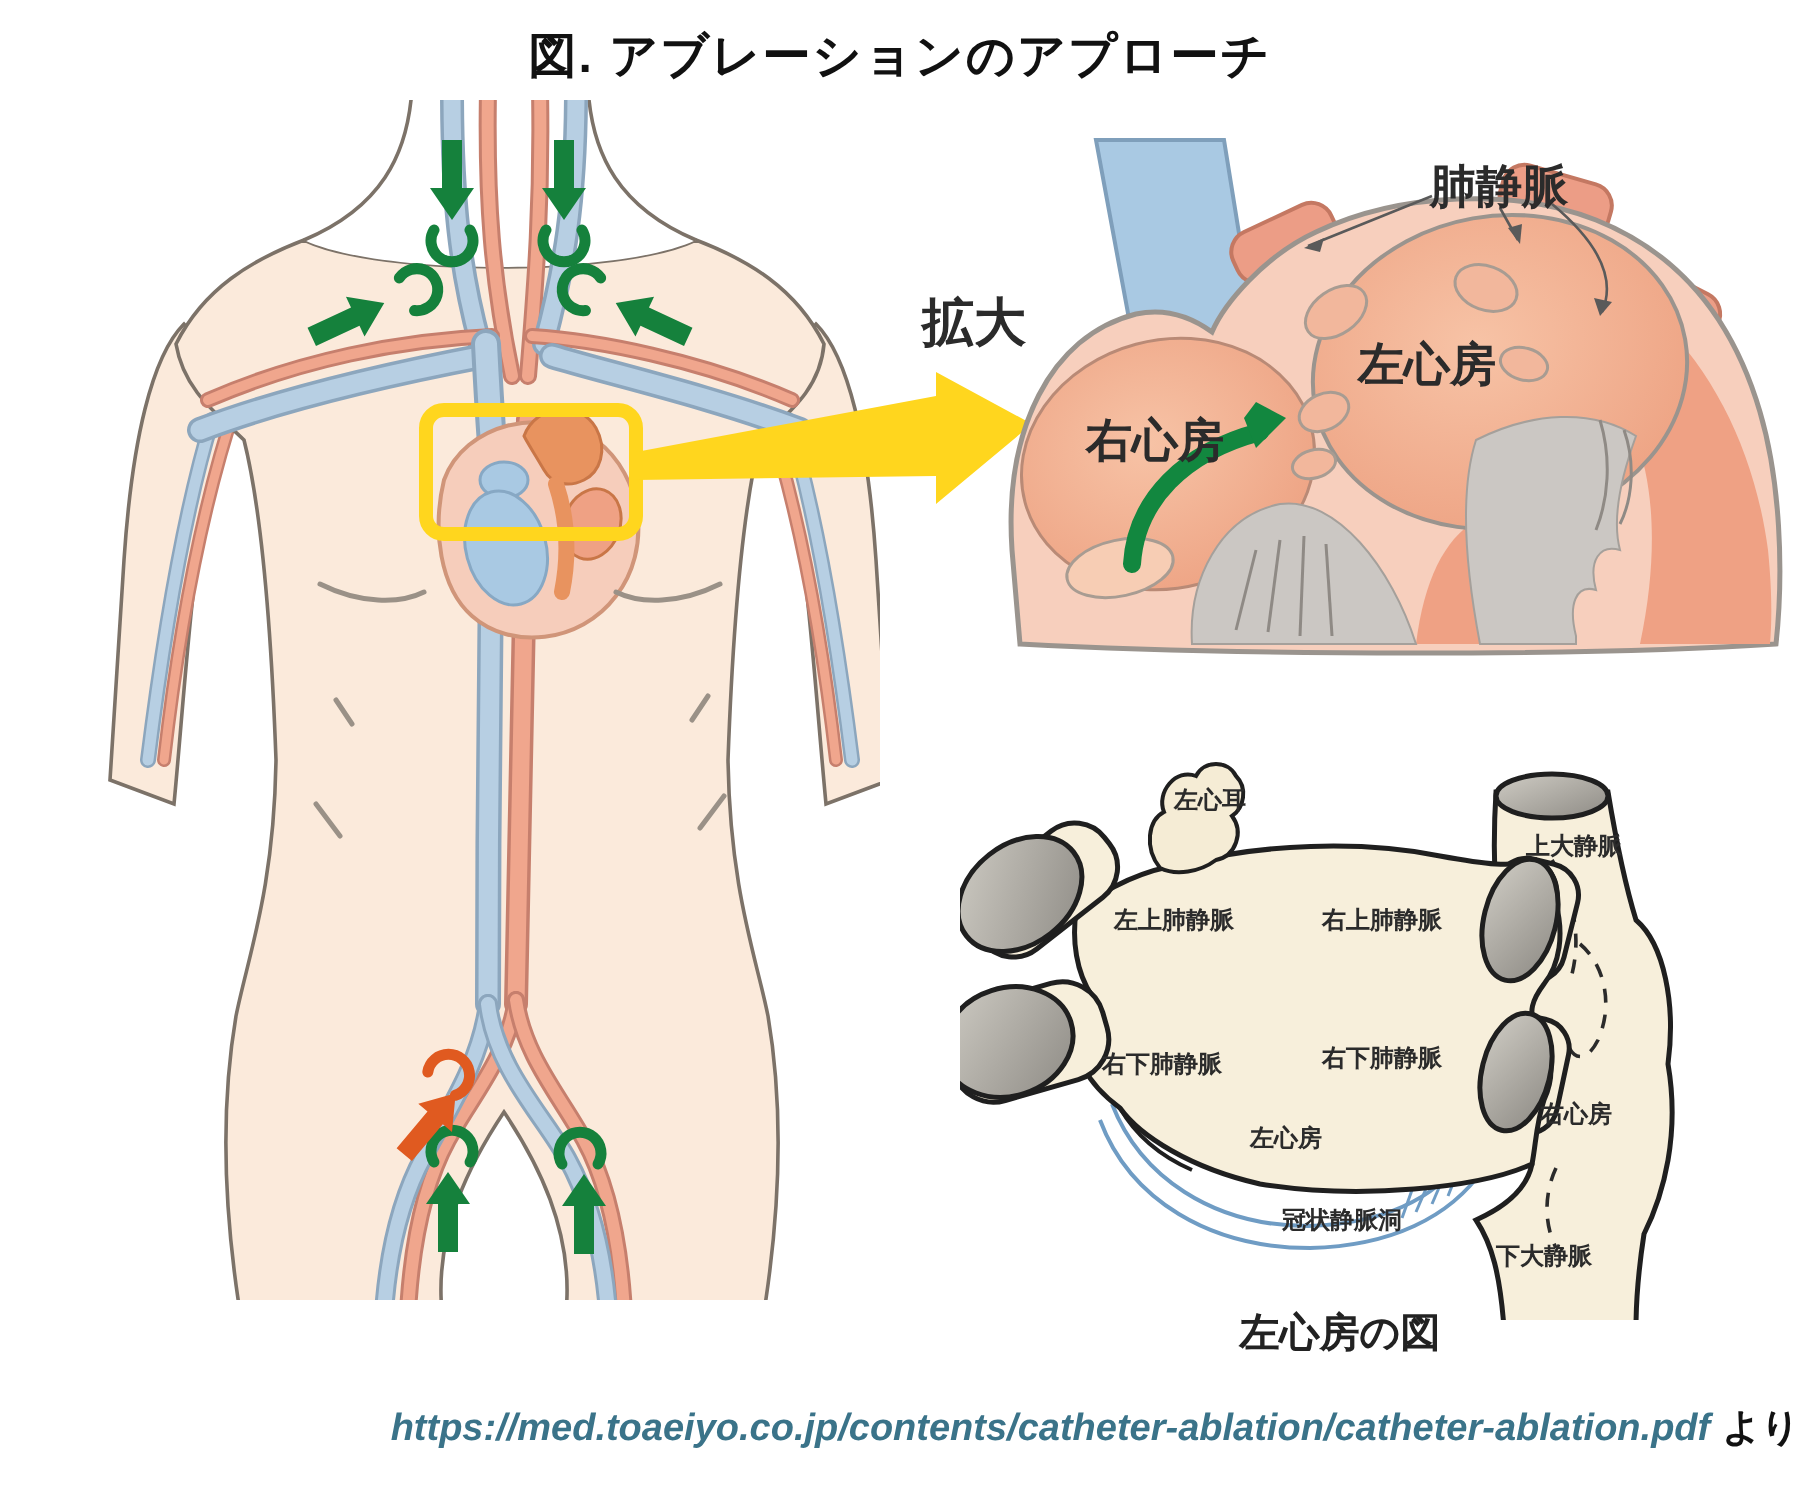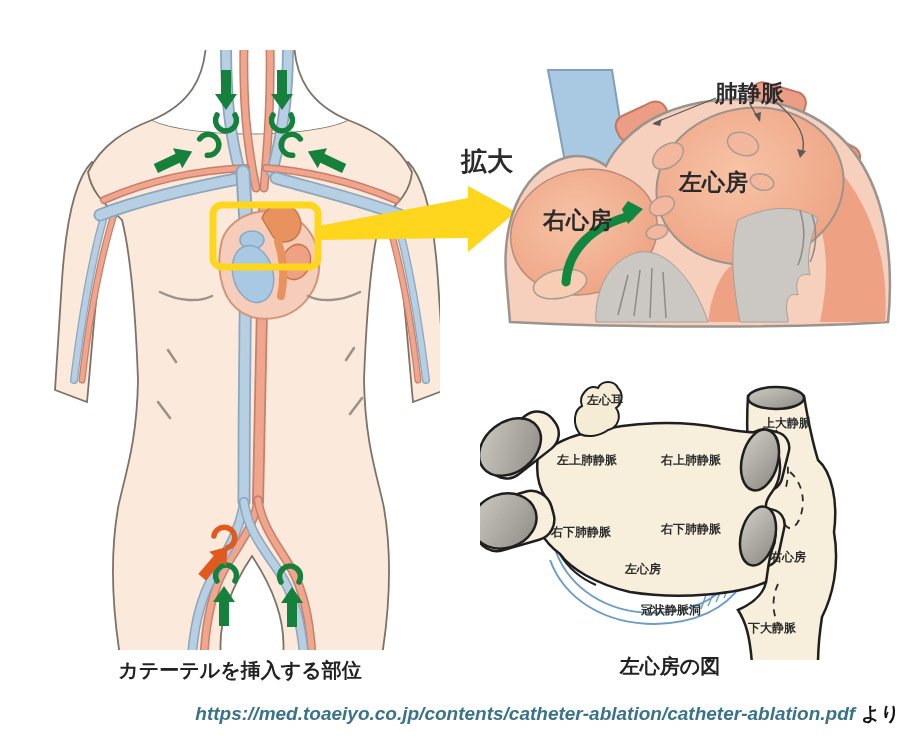--- a/index.html
+++ b/index.html
@@ -15,20 +15,21 @@
   .source-line{top:701px;left:0;width:900px;text-align:right;font-size:19px;}
   .source-url{color:#3a7389;font-weight:700;font-style:italic;text-decoration:none;}
   .source-suffix{color:#111;font-weight:700;margin-left:6px;}
   svg{position:absolute;overflow:hidden;}
 </style>
 </head>
 <body>
 
 <div class="page">
 
+  <div class="abs title">図. アブレーションのアプローチ</div>
 
   <svg style="left:40px;top:50px" width="400" height="600" viewBox="0 0 400 600">
 
     <g fill="#fbeadb" stroke="#7c7268" stroke-width="1.8">
       <path d="M 52,112 C 36,128 26,170 22,230 C 19,275 17,310 15,340 L 47,352 C 52,300 56,230 66,185 C 70,168 76,155 85,148 Z"></path>
       <path d="M 368,112 C 384,128 394,170 398,230 C 401,275 403,310 405,340 L 373,352 C 368,300 364,230 354,185 C 350,168 344,155 335,148 Z"></path>
     </g>
     <g fill="none" stroke-linecap="round">
       <path d="M 78,152 C 62,200 50,260 42,330" stroke="#c67f6d" stroke-width="7"></path>
       <path d="M 78,152 C 62,200 50,260 42,330" stroke="#f0a68d" stroke-width="4.5"></path>
@@ -263,20 +264,19 @@
   <div class="lbl lbl-sm" style="left:763px;top:415px">上大静脈</div>
   <div class="lbl lbl-sm" style="left:557px;top:452px">左上肺静脈</div>
   <div class="lbl lbl-sm" style="left:661px;top:452px">右上肺静脈</div>
   <div class="lbl lbl-sm" style="left:551px;top:524px">右下肺静脈</div>
   <div class="lbl lbl-sm" style="left:661px;top:521px">右下肺静脈</div>
   <div class="lbl lbl-sm" style="left:770px;top:549px">右心房</div>
   <div class="lbl lbl-sm" style="left:625px;top:561px">左心房</div>
   <div class="lbl lbl-sm" style="left:641px;top:602px">冠状静脈洞</div>
   <div class="lbl lbl-sm" style="left:748px;top:620px">下大静脈</div>
 
-  <div class="abs caption" style="left:40px;top:657px;width:400px">カテーテルを挿入する部位</div>
   <div class="abs caption" style="left:460px;top:653px;width:420px">左心房の図</div>
 
   <div class="abs source-line">
     <a href="#" class="source-url">https://med.toaeiyo.co.jp/contents/catheter-ablation/catheter-ablation.pdf</a><span class="source-suffix">より</span>
   </div>
 
 </div>
 
 </body></html>

